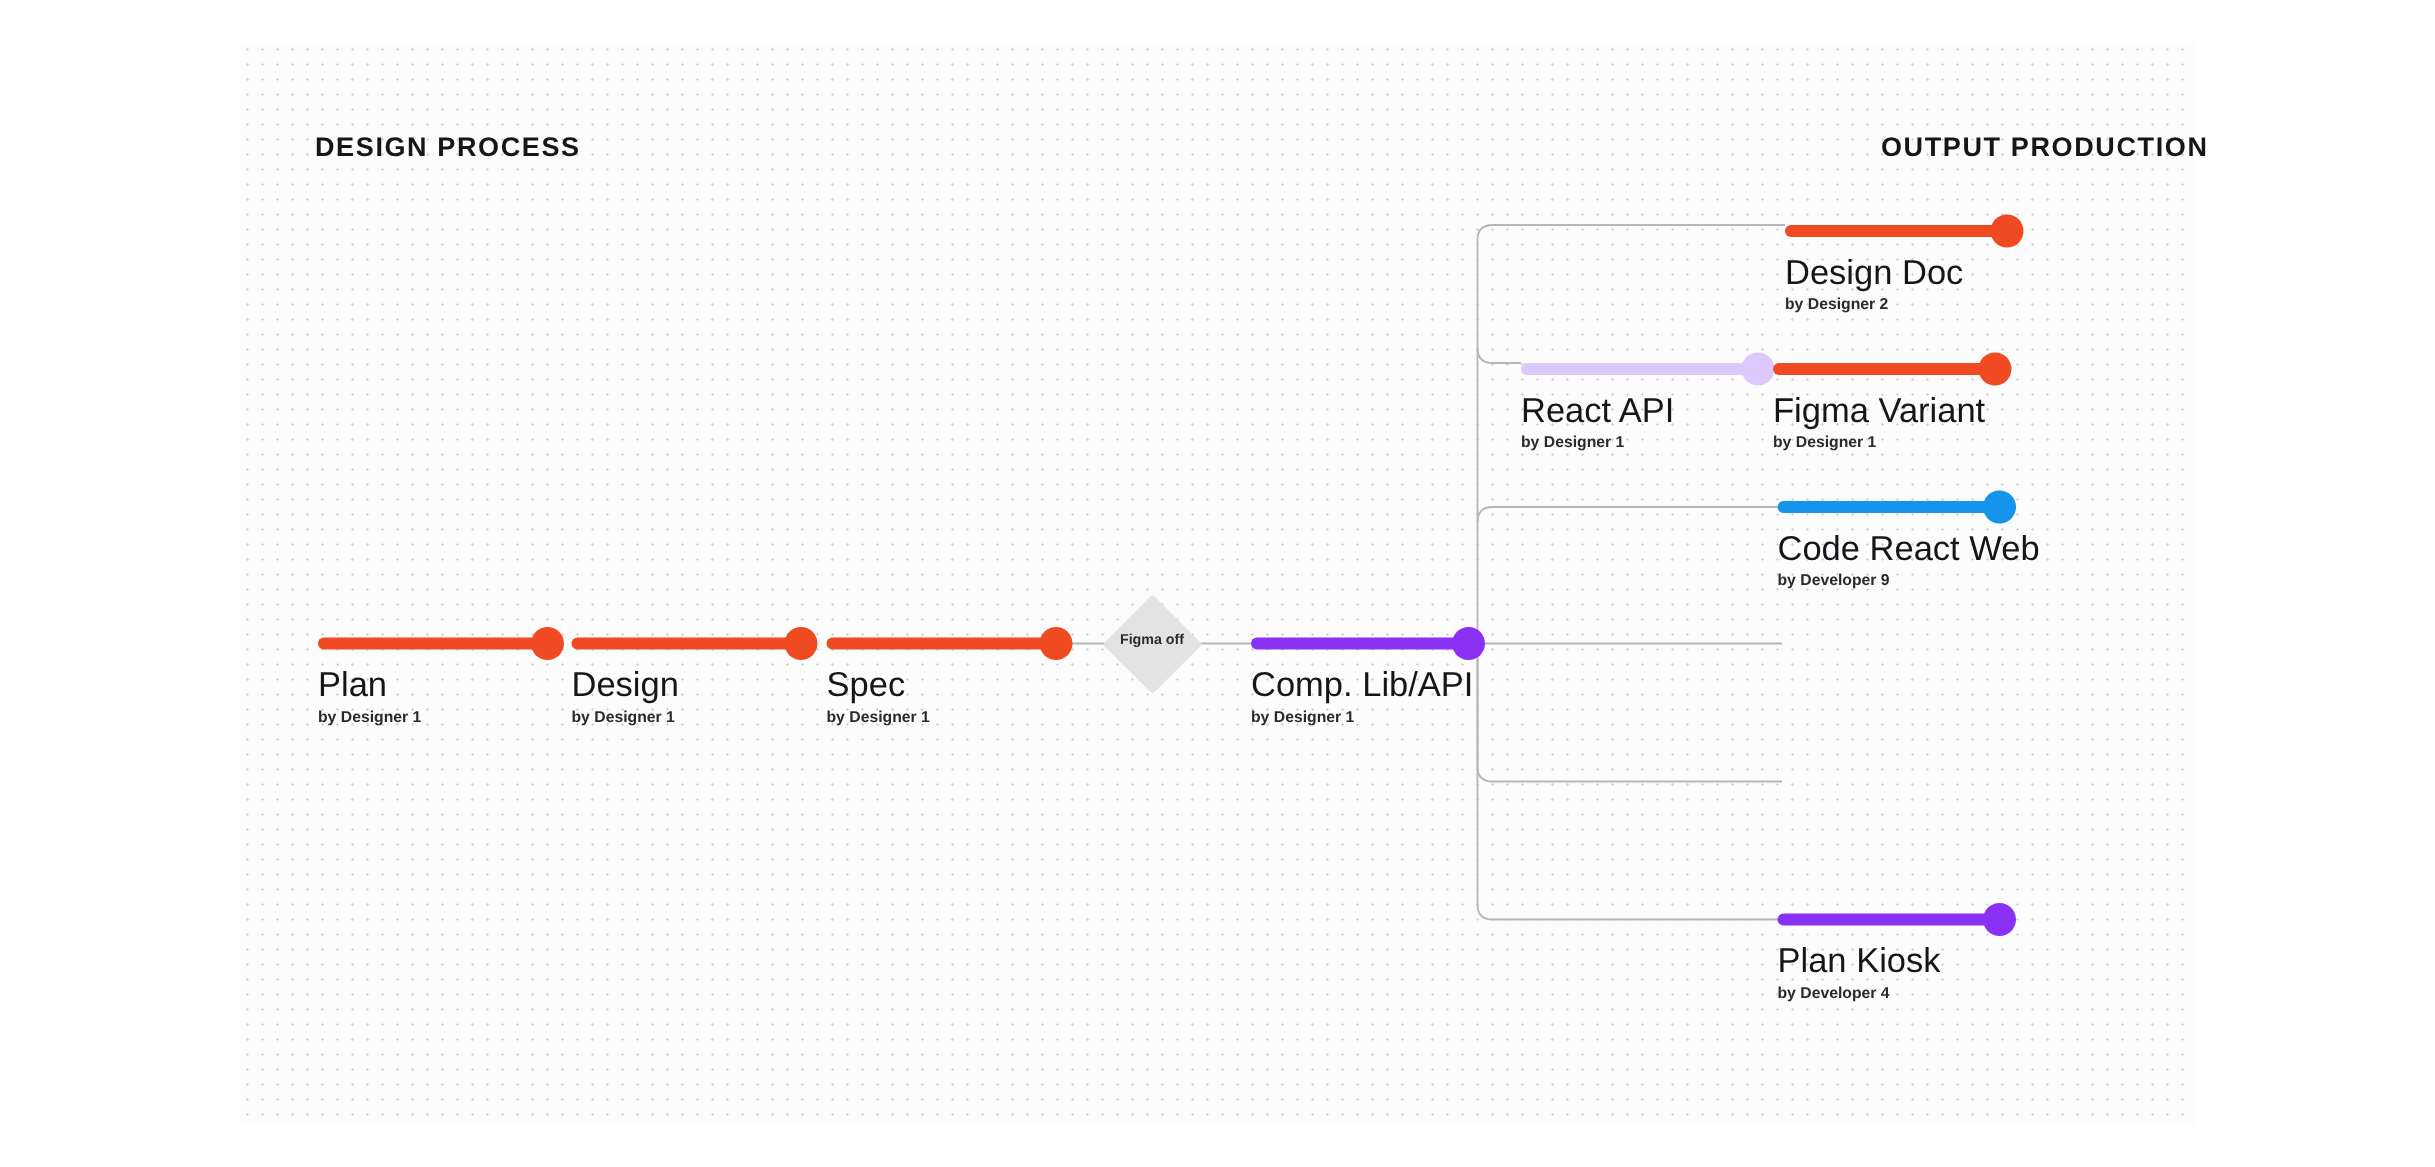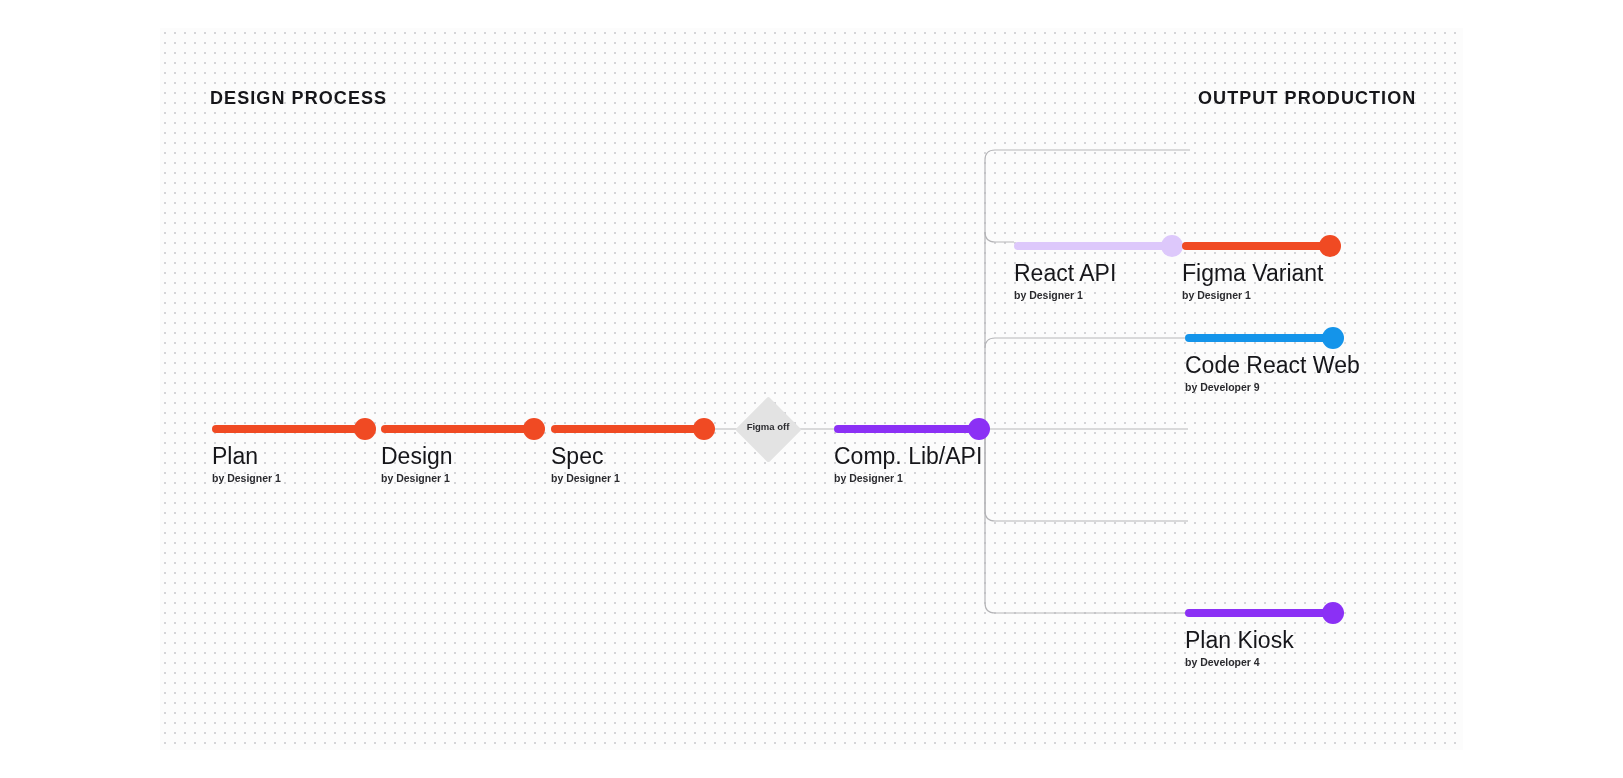--- a/index.html
+++ b/index.html
@@ -37,21 +37,21 @@
   
   .section-label {
     position: absolute;
     font-size: 18px;
     font-weight: bold;
     letter-spacing: 0.06em;
     color: #16161a;
     white-space: nowrap;
   }
   #label-design-process { left: 210px; top: 88px; }
-  #label-output-production { left: 1198px; top: 88px; }
+  #label-output-production { left: 1254px; top: 88px; }
 
   
   #connectors {
     position: absolute;
     left: 0; top: 0;
     width: 1623px;
     height: 778px;
     pointer-events: none;
   }
 
@@ -200,26 +200,34 @@
 
   <div class="node" id="node-figma-api" style="left:1014px; top:235px;">
     <div class="bar-wrap">
       <div class="bar" style="width:158px; background:#ddc8fb;"></div>
       <div class="cap" style="left:147px; background:#ddc8fb;"></div>
     </div>
     <div class="node-title">React API</div>
     <div class="node-sub">by Designer 1</div>
   </div>
 
-
-  <div class="node" id="node-figma-variant" style="left:1182px; top:235px;">
+  <div class="node" id="node-design-doc" style="left:1190px; top:143px;">
     <div class="bar-wrap">
       <div class="bar" style="width:151px; background:#f04a23;"></div>
       <div class="cap" style="left:137px; background:#f04a23;"></div>
     </div>
+    <div class="node-title">Design Doc</div>
+    <div class="node-sub">by Designer 2</div>
+  </div>
+
+  <div class="node" id="node-figma-variant" style="left:1182px; top:235px;">
+    <div class="bar-wrap">
+      <div class="bar" style="width:151px; background:#f04a23;"></div>
+      <div class="cap" style="left:137px; background:#f04a23;"></div>
+    </div>
     <div class="node-title">Figma Variant</div>
     <div class="node-sub">by Designer 1</div>
   </div>
 
   <div class="node" id="node-code-react-web" style="left:1185px; top:327px;">
     <div class="bar-wrap">
       <div class="bar" style="width:151px; background:#1494ea;"></div>
       <div class="cap" style="left:137px; background:#1494ea;"></div>
     </div>
     <div class="node-title">Code React Web</div>

